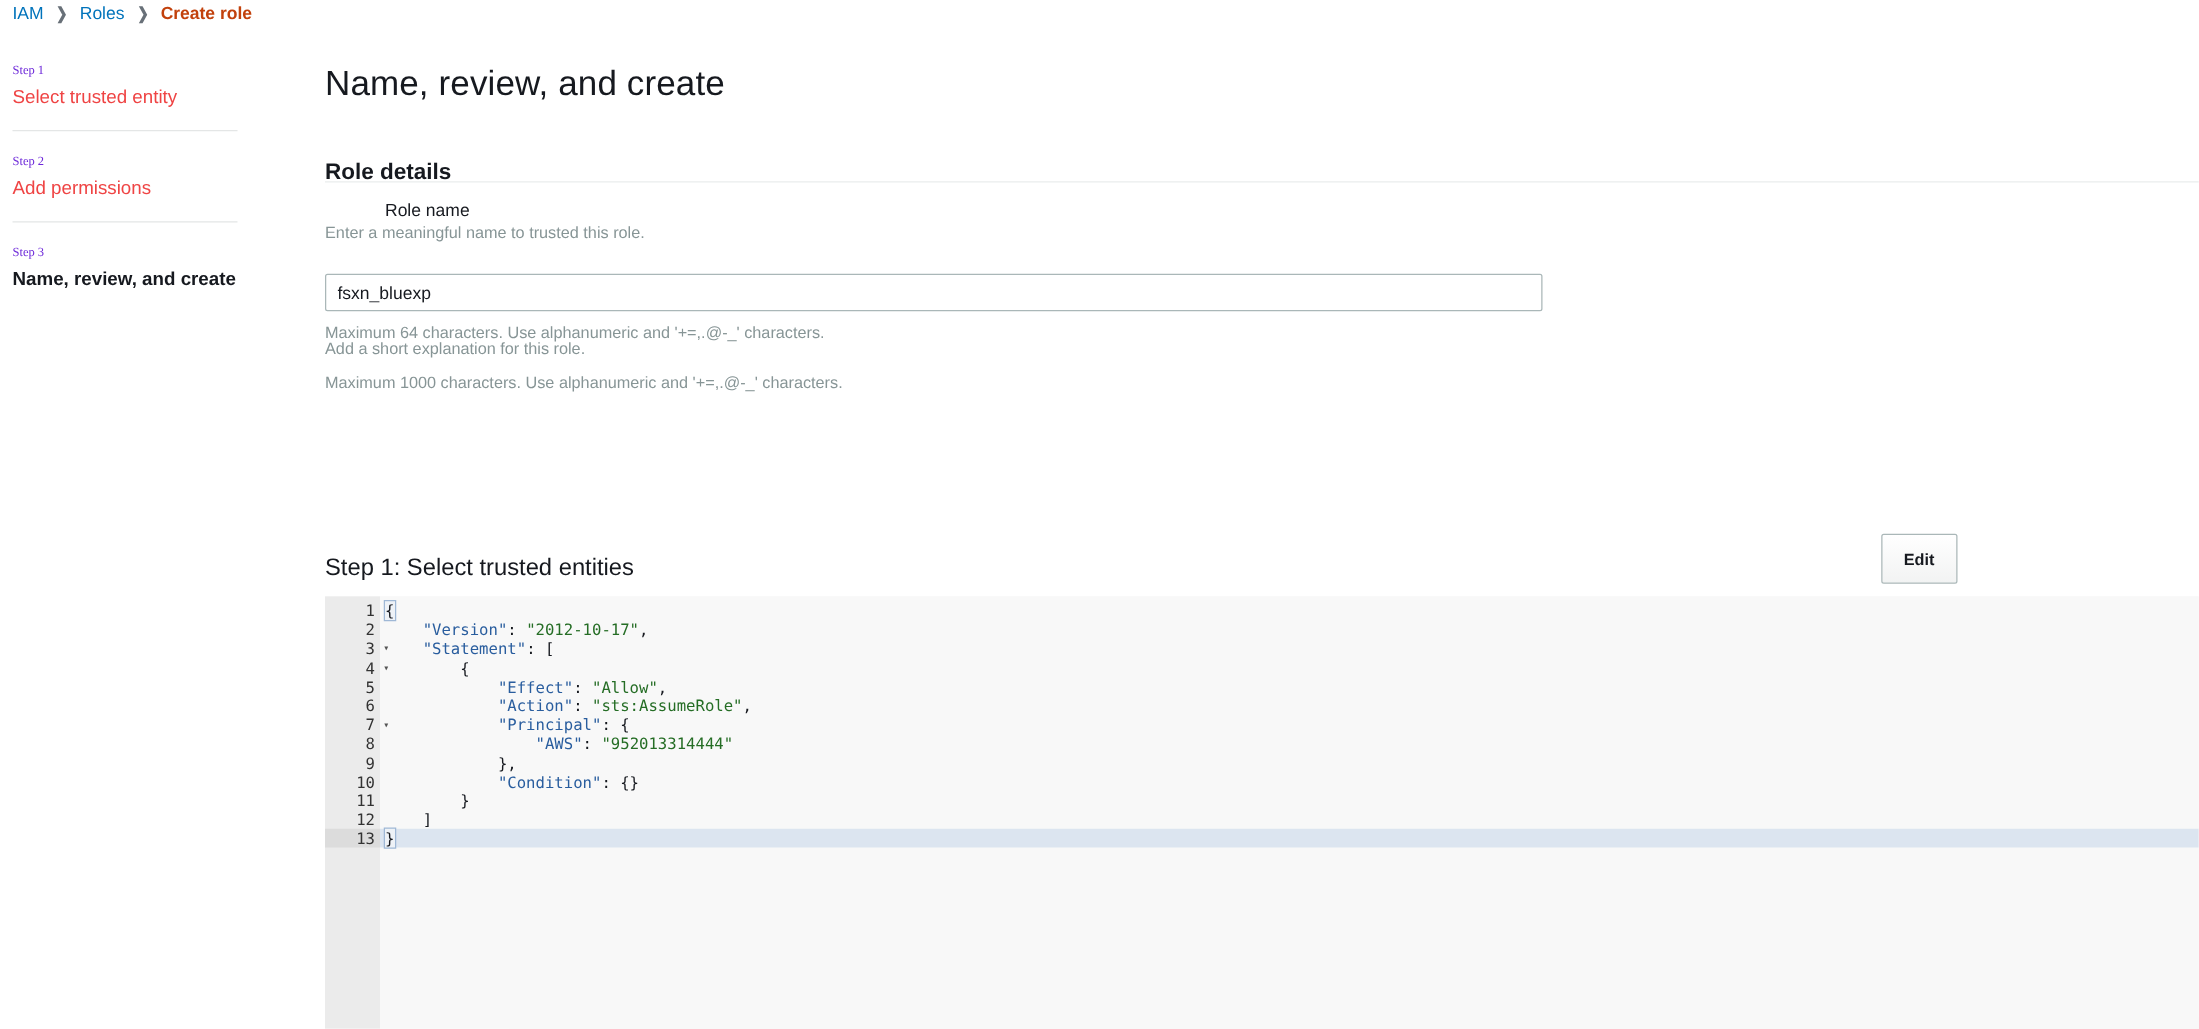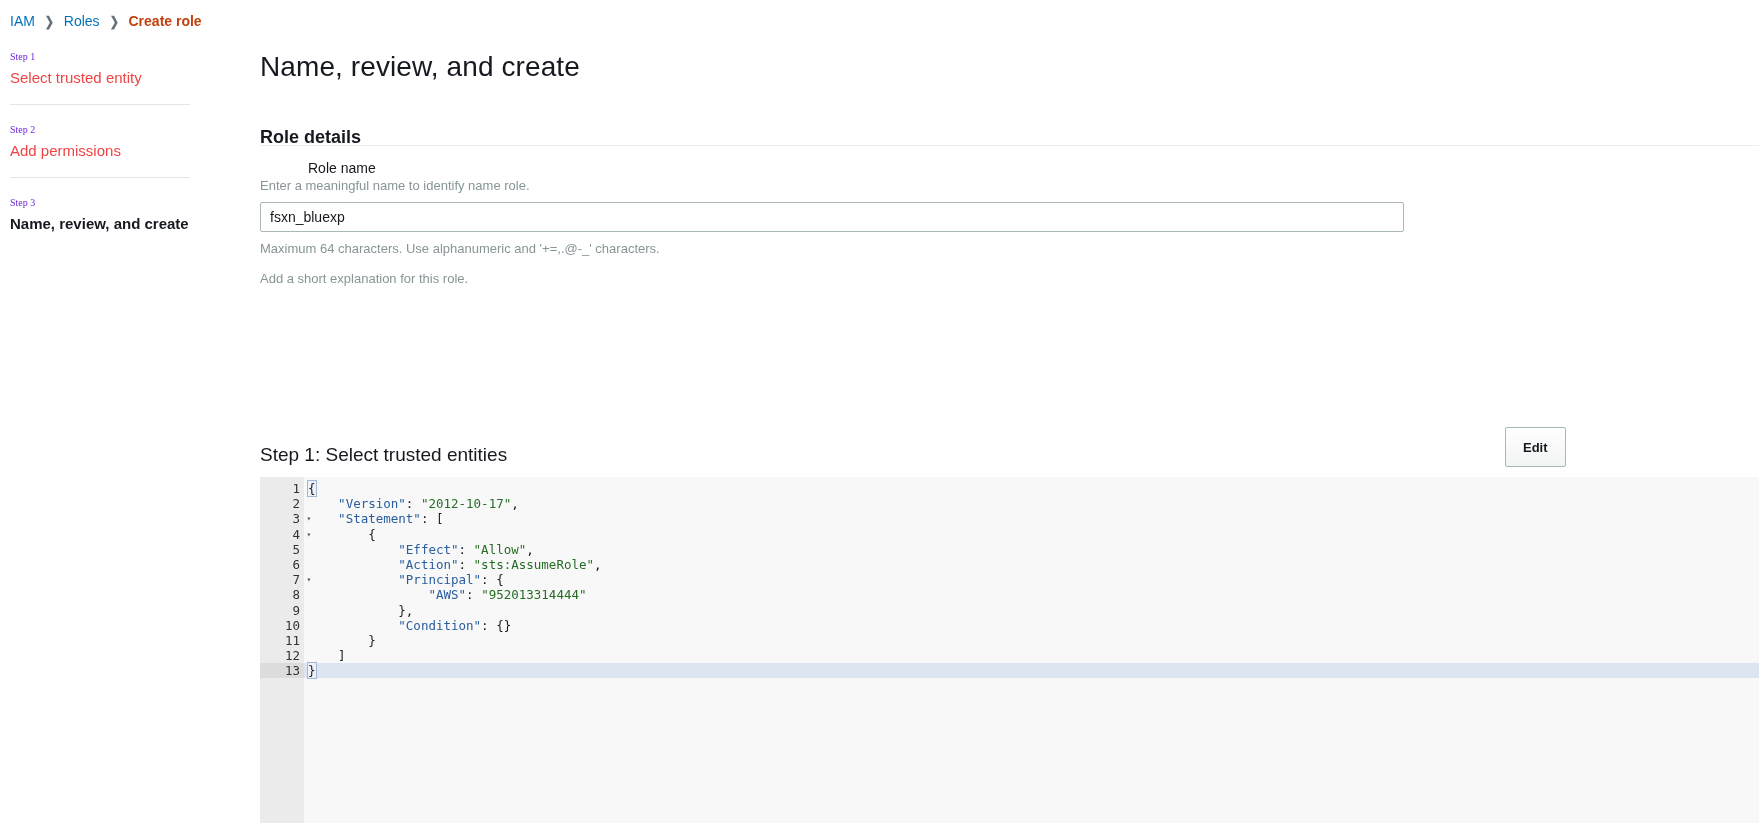--- a/index.html
+++ b/index.html
@@ -8,21 +8,21 @@
     width: 1759px; height: 823px;
     background: #ffffff;
     font-family: "Liberation Sans", sans-serif;
     color: #16191f;
     overflow: hidden;
   }
 
   
   .breadcrumb {
     position: absolute;
-    left: 10px; top: 11px;
+    left: 10px; top: 0;
     display: flex; align-items: center;
     font-size: 14px;
     height: 20px;
   }
   .bc-link {
     color: #0073bb;
     text-decoration: none;
     cursor: pointer;
     white-space: nowrap;
   }
@@ -117,23 +117,23 @@
   }
   .field-hint {
     font-size: 13px;
     color: #879596;
     line-height: 18px;
   }
 
   .rolename-group { position: absolute; left: 0; top: 159px; }
   .text-input {
     display: block;
-    width: 1144px;
+    width: 974px;
     height: 30px;
-    margin-top: 7px;
+    margin-top: 24px;
     padding: 0 9px;
     border: 1px solid #aab7b8;
     border-radius: 2px;
     background: #ffffff;
     font-family: "Liberation Sans", sans-serif;
     font-size: 14px;
     color: #16191f;
     outline: none;
   }
   .rolename-hint { margin-top: 8px; }
@@ -275,27 +275,28 @@
 
 <main class="main">
 
   <h1 class="page-title">Name, review, and create</h1>
 
   <h2 class="section-title">Role details</h2>
   <div class="section-rule"></div>
 
   <div class="rolename-group">
     <div class="field-label">Role name</div>
-    <div class="field-desc">Enter a meaningful name to identify name role.</div>
+    <div class="field-desc">Enter a meaningful name to trusted this role.</div>
     <input class="text-input" type="text" value="fsxn_bluexp" style="">
     <div class="field-hint rolename-hint">Maximum 64 characters. Use alphanumeric and '+=,.@-_' characters.</div>
   </div>
 
   <div class="desc-group">
     <div class="field-desc">Add a short explanation for this role.</div>
+    <div class="field-hint desc-hint">Maximum 1000 characters. Use alphanumeric and '+=,.@-_' characters.</div>
   </div>
 
   <h3 class="step1-head">Step 1: Select trusted entities</h3>
   <button class="edit-btn">Edit</button>
 
   <div class="editor">
     <div class="gutter" id="gutter">
         <div class="gutter-row">1<span class="fold">▾</span></div>
         <div class="gutter-row">2</div>
         <div class="gutter-row">3<span class="fold">▾</span></div>

